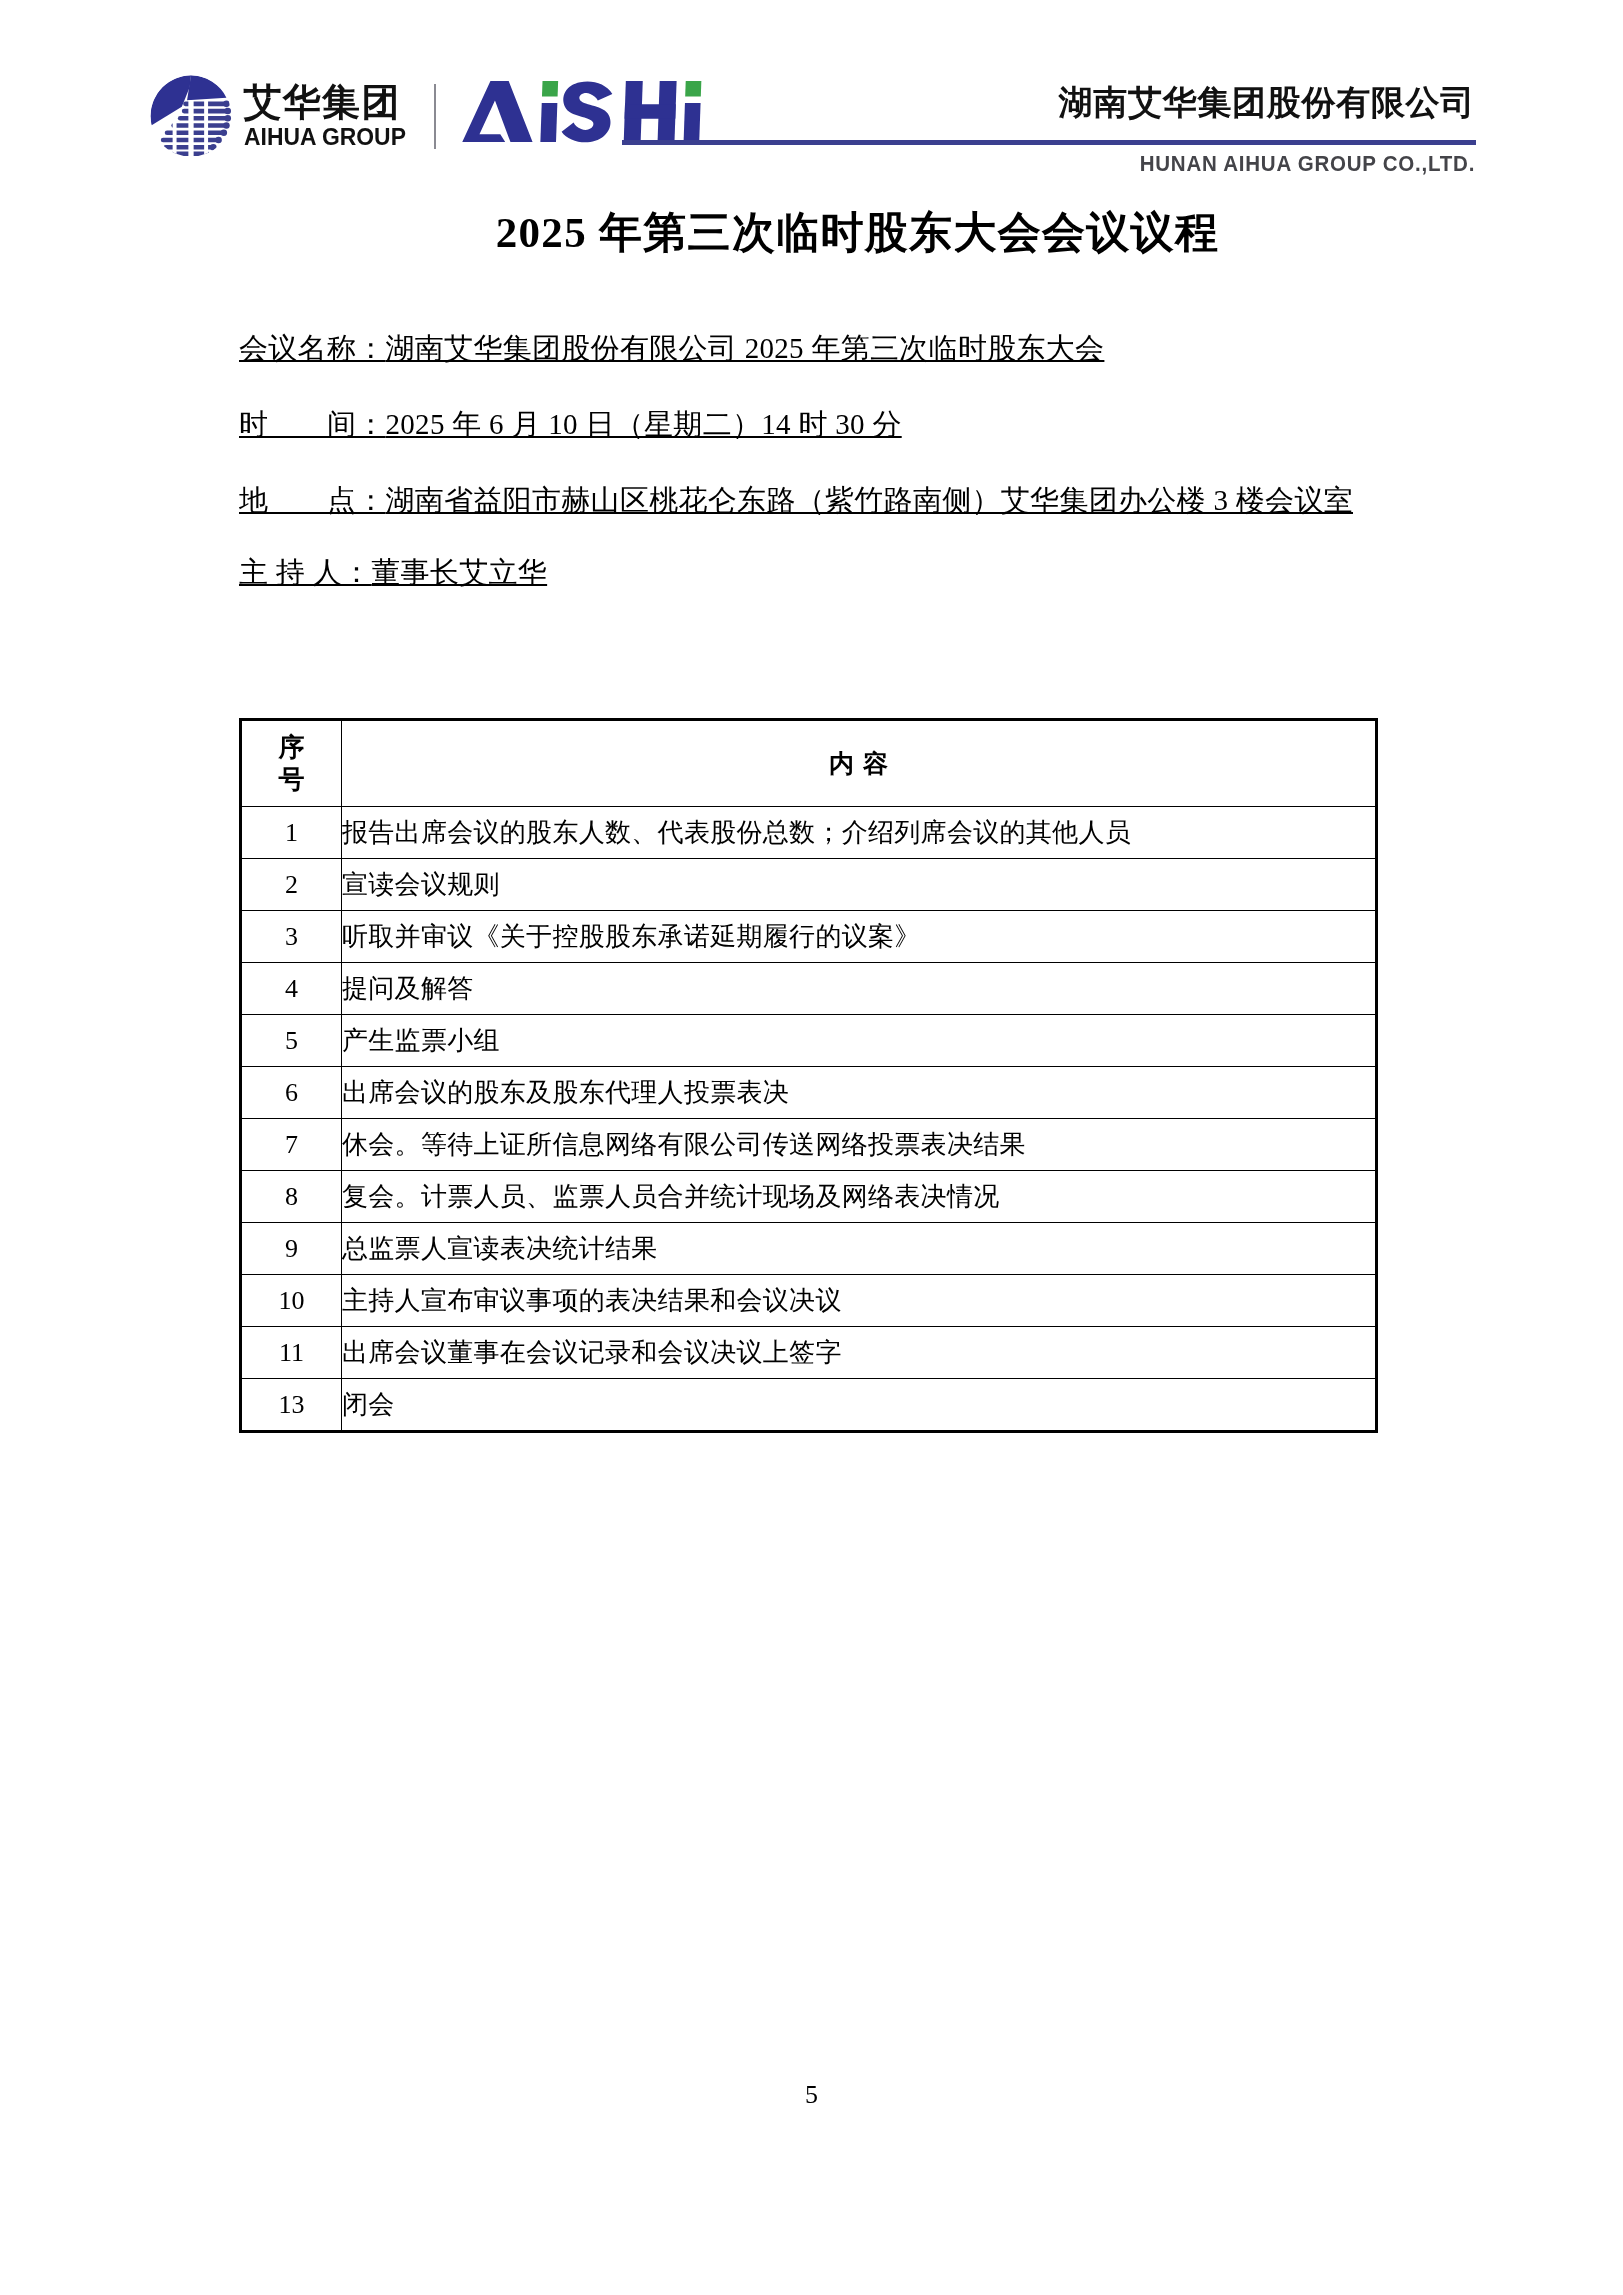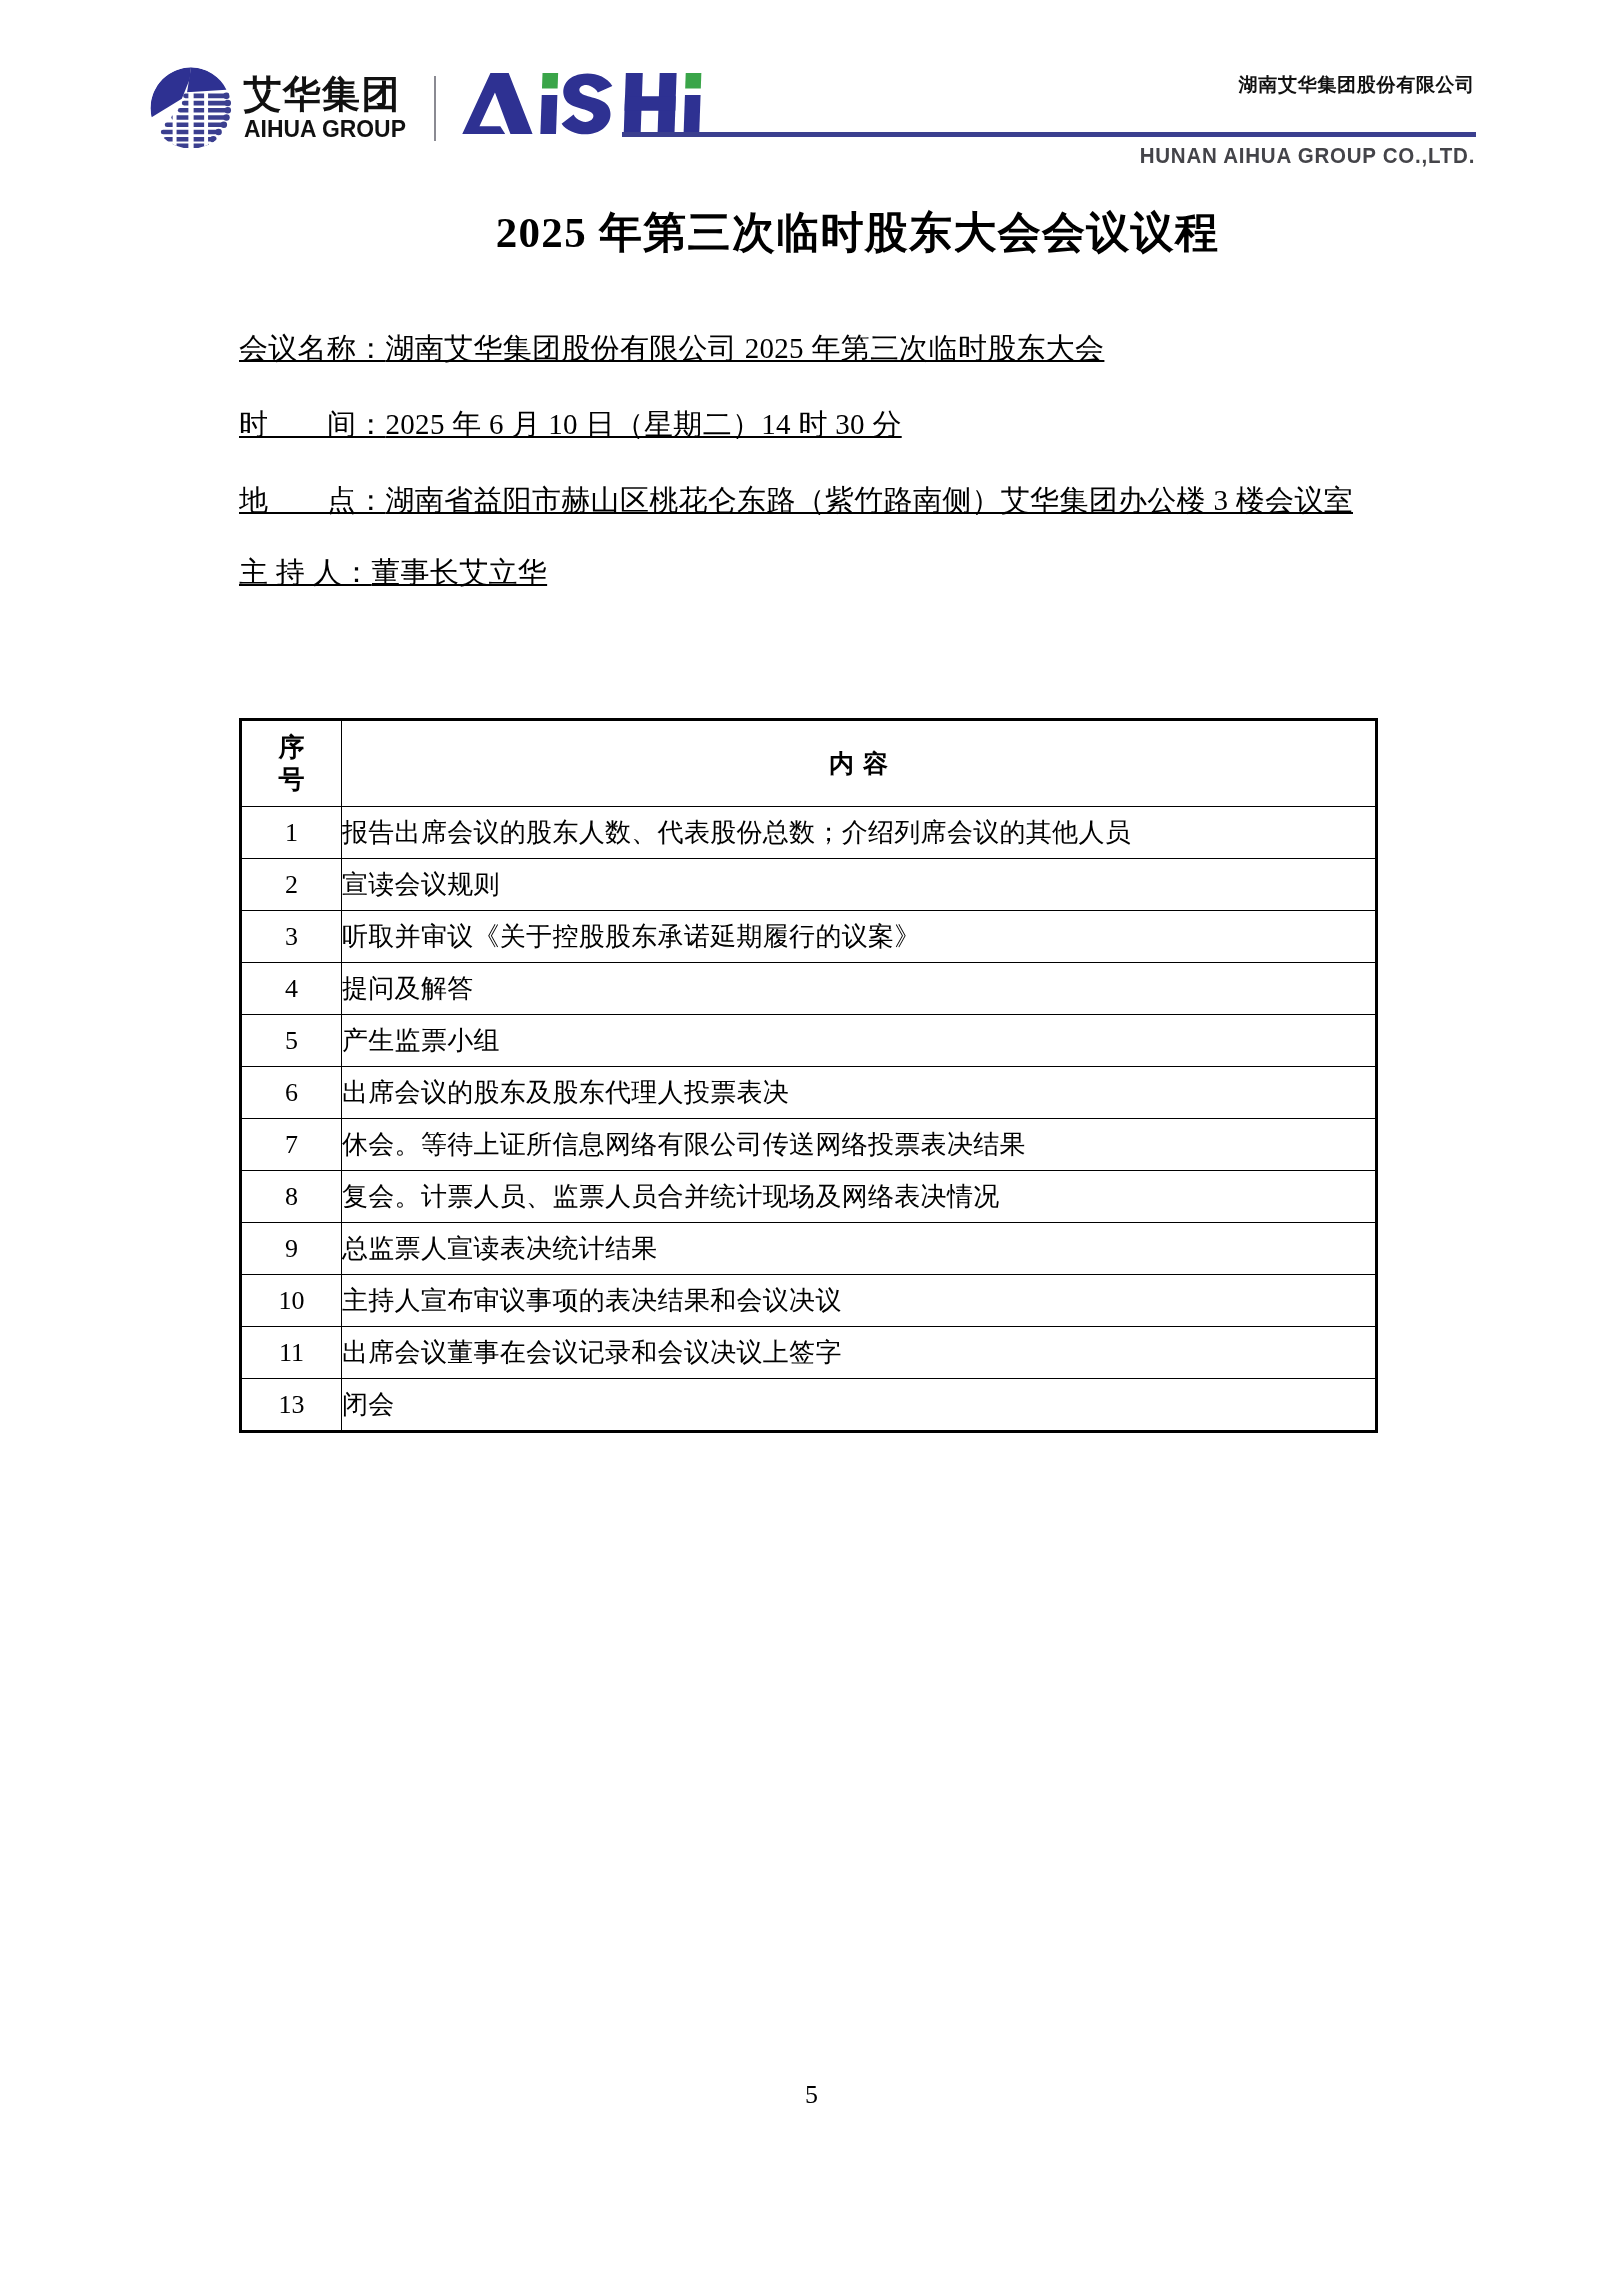--- a/index.html
+++ b/index.html
@@ -13,21 +13,21 @@
     position: relative;
     font-family: "Liberation Serif", "DejaVu Serif", serif;
     color: #000000;
     overflow: hidden;
   }
 
   
   .header {
     position: absolute;
     left: 0;
-    top: 4px;
+    top: 12px;
     width: 1623px;
     height: 170px;
   }
   .logo-block {
     position: absolute;
     left: 149px;
     top: 58px;
     display: flex;
     align-items: center;
     height: 92px;
@@ -92,21 +92,21 @@
     width: 854px;
     height: 4.6px;
     background: #3b3f8f;
   }
   .hdr-company-cn {
     position: absolute;
     right: 148px;
     top: 68px;
     font-family: "Liberation Sans", sans-serif;
     font-weight: bold;
-    font-size: 19px;
+    font-size: 34px;
     letter-spacing: 0.7px;
     color: #111111;
     white-space: nowrap;
   }
   .hdr-company-en {
     position: absolute;
     right: 148px;
     top: 139px;
     font-family: "Liberation Sans", sans-serif;
     font-weight: bold;

